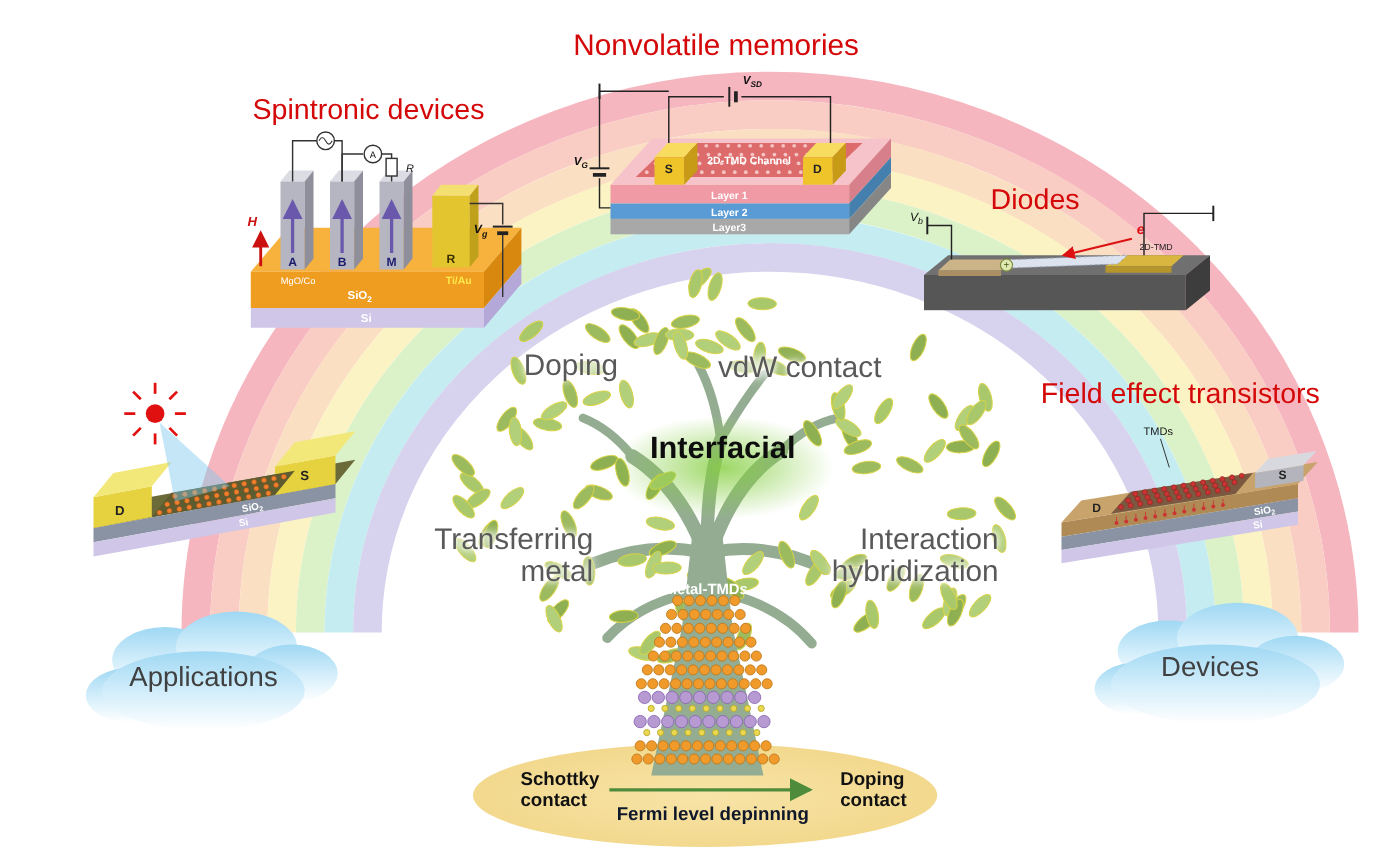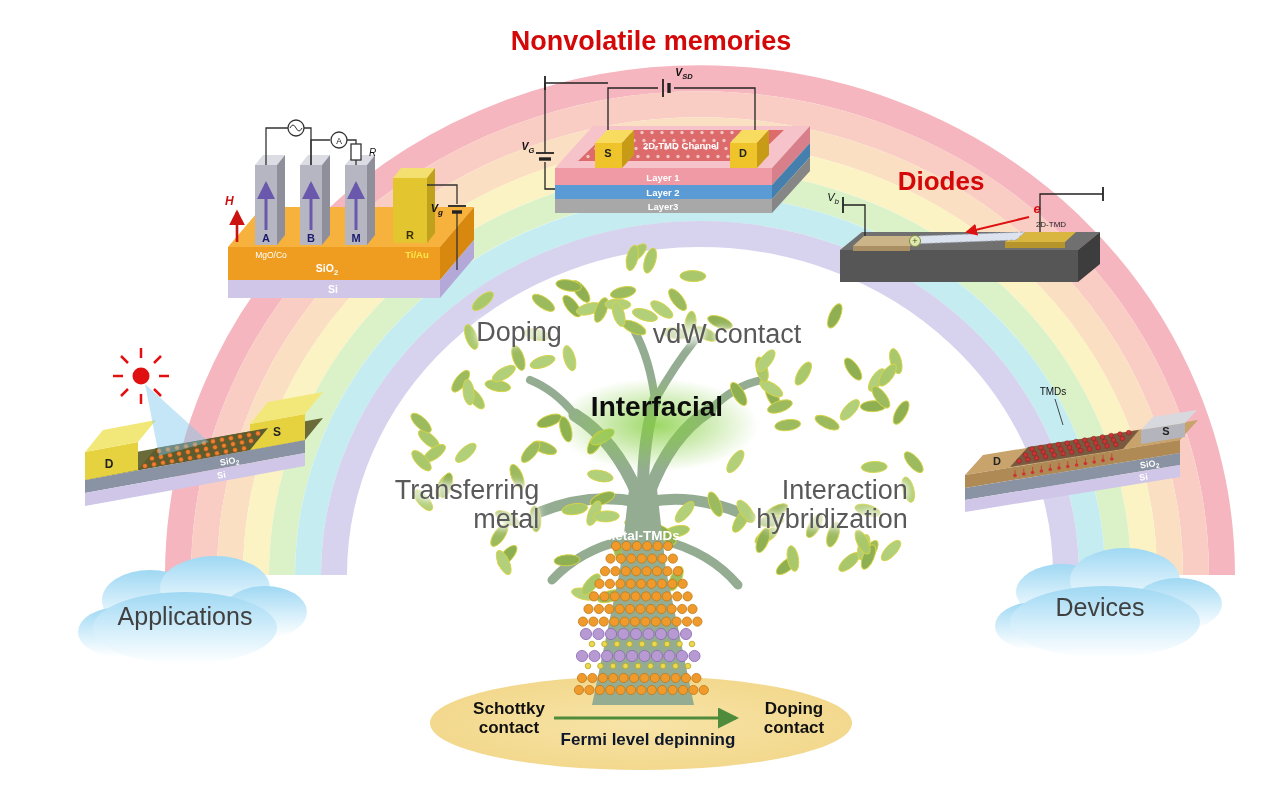--- a/index.html
+++ b/index.html
@@ -1,34 +1,34 @@
 <!DOCTYPE html>
 <html><head>
 <meta charset="utf-8">
 <style>
   *{margin:0;padding:0;box-sizing:border-box}
   body{background:#fff}
   #canvas{position:relative;width:1264px;height:785px;background:#fff;overflow:hidden;
           font-family:"Liberation Sans",sans-serif}
   svg{position:absolute;overflow:visible}
   svg text{font-family:"Liberation Sans",sans-serif}
-  .red-title{position:absolute;transform:translateX(-50%);font-weight:bold;font-size:26px;
+  .red-title{position:absolute;transform:translateX(-50%);font-weight:normal;font-size:26px;
              color:#d40808;white-space:nowrap}
   .gray-label{position:absolute;transform:translateX(-50%);font-weight:normal;font-size:27px;
               color:#595959;text-align:right;line-height:29px;white-space:nowrap;
               text-shadow:0 0 5px #fff,0 0 9px #fff,0 0 12px #fff}
   .interfacial{position:absolute;transform:translateX(-50%);font-weight:bold;font-size:28px;
                color:#0d0d0d;text-align:right;line-height:33px;white-space:nowrap}
   .glow{position:absolute;transform:translate(-50%,-50%);width:260px;height:120px;
         background:radial-gradient(closest-side,rgba(132,206,63,.8),rgba(132,206,63,0) 78%)}
   .cloud-text{position:absolute;transform:translateX(-50%);font-size:25px;color:#404040;white-space:nowrap}
   .banner{position:absolute;left:430px;top:676px;width:422px;height:94px;border-radius:50%;
           background:radial-gradient(ellipse at center,#f8e4a8 0%,#f2d88c 75%)}
   .banner-text{position:absolute;transform:translateX(-50%);font-weight:bold;font-size:17px;
-               color:#111;text-align:center;line-height:19px;white-space:nowrap}
+               color:#111;line-height:19px;white-space:nowrap}
   .fermi{color:#0f172a}
 </style>
 </head>
 <body>
 
 <div id="canvas">
 
   <svg style="left:0;top:0" width="1264" height="785" viewBox="0 0 1264 785">
     <path d="M 178 575 A 522 497 0 0 1 1222 575" fill="none" stroke="#f6b6bf" stroke-width="26"></path>
     <path d="M 204 575 A 496 471 0 0 1 1196 575" fill="none" stroke="#f9cdc3" stroke-width="26"></path>
@@ -57,21 +57,23 @@
     <g fill="url(#cloudGrad)">
       <ellipse cx="1062" cy="592" rx="46" ry="28"></ellipse>
         <ellipse cx="1125" cy="580" rx="55" ry="32"></ellipse>
       <ellipse cx="1178" cy="604" rx="44" ry="26"></ellipse>
         <ellipse cx="1035" cy="626" rx="40" ry="24"></ellipse>
       <ellipse cx="1105" cy="622" rx="95" ry="36"></ellipse>
     </g>
   </svg>
 
   <div class="red-title" style="left:651px;top:26px;font-size:27px">Nonvolatile memories</div>
+  <div class="red-title" style="left:335px;top:84px">Spintronic devices</div>
   <div class="red-title" style="left:941px;top:166px">Diodes</div>
+  <div class="red-title" style="left:1073px;top:342px">Field effect transistors</div>
 
   <svg style="left:195px;top:100px" width="300" height="205" viewBox="0 0 300 205">
     <defs>
       <marker id="spArrP" markerWidth="7" markerHeight="7" refX="5" refY="3" orient="auto">
           <path d="M0,0 L6,3 L0,6 z" fill="#6a58ad"></path>
         </marker>
       <marker id="spArrR" markerWidth="7" markerHeight="7" refX="5" refY="3" orient="auto">
           <path d="M0,0 L6,3 L0,6 z" fill="#cc1111"></path>
         </marker>
     </defs>

